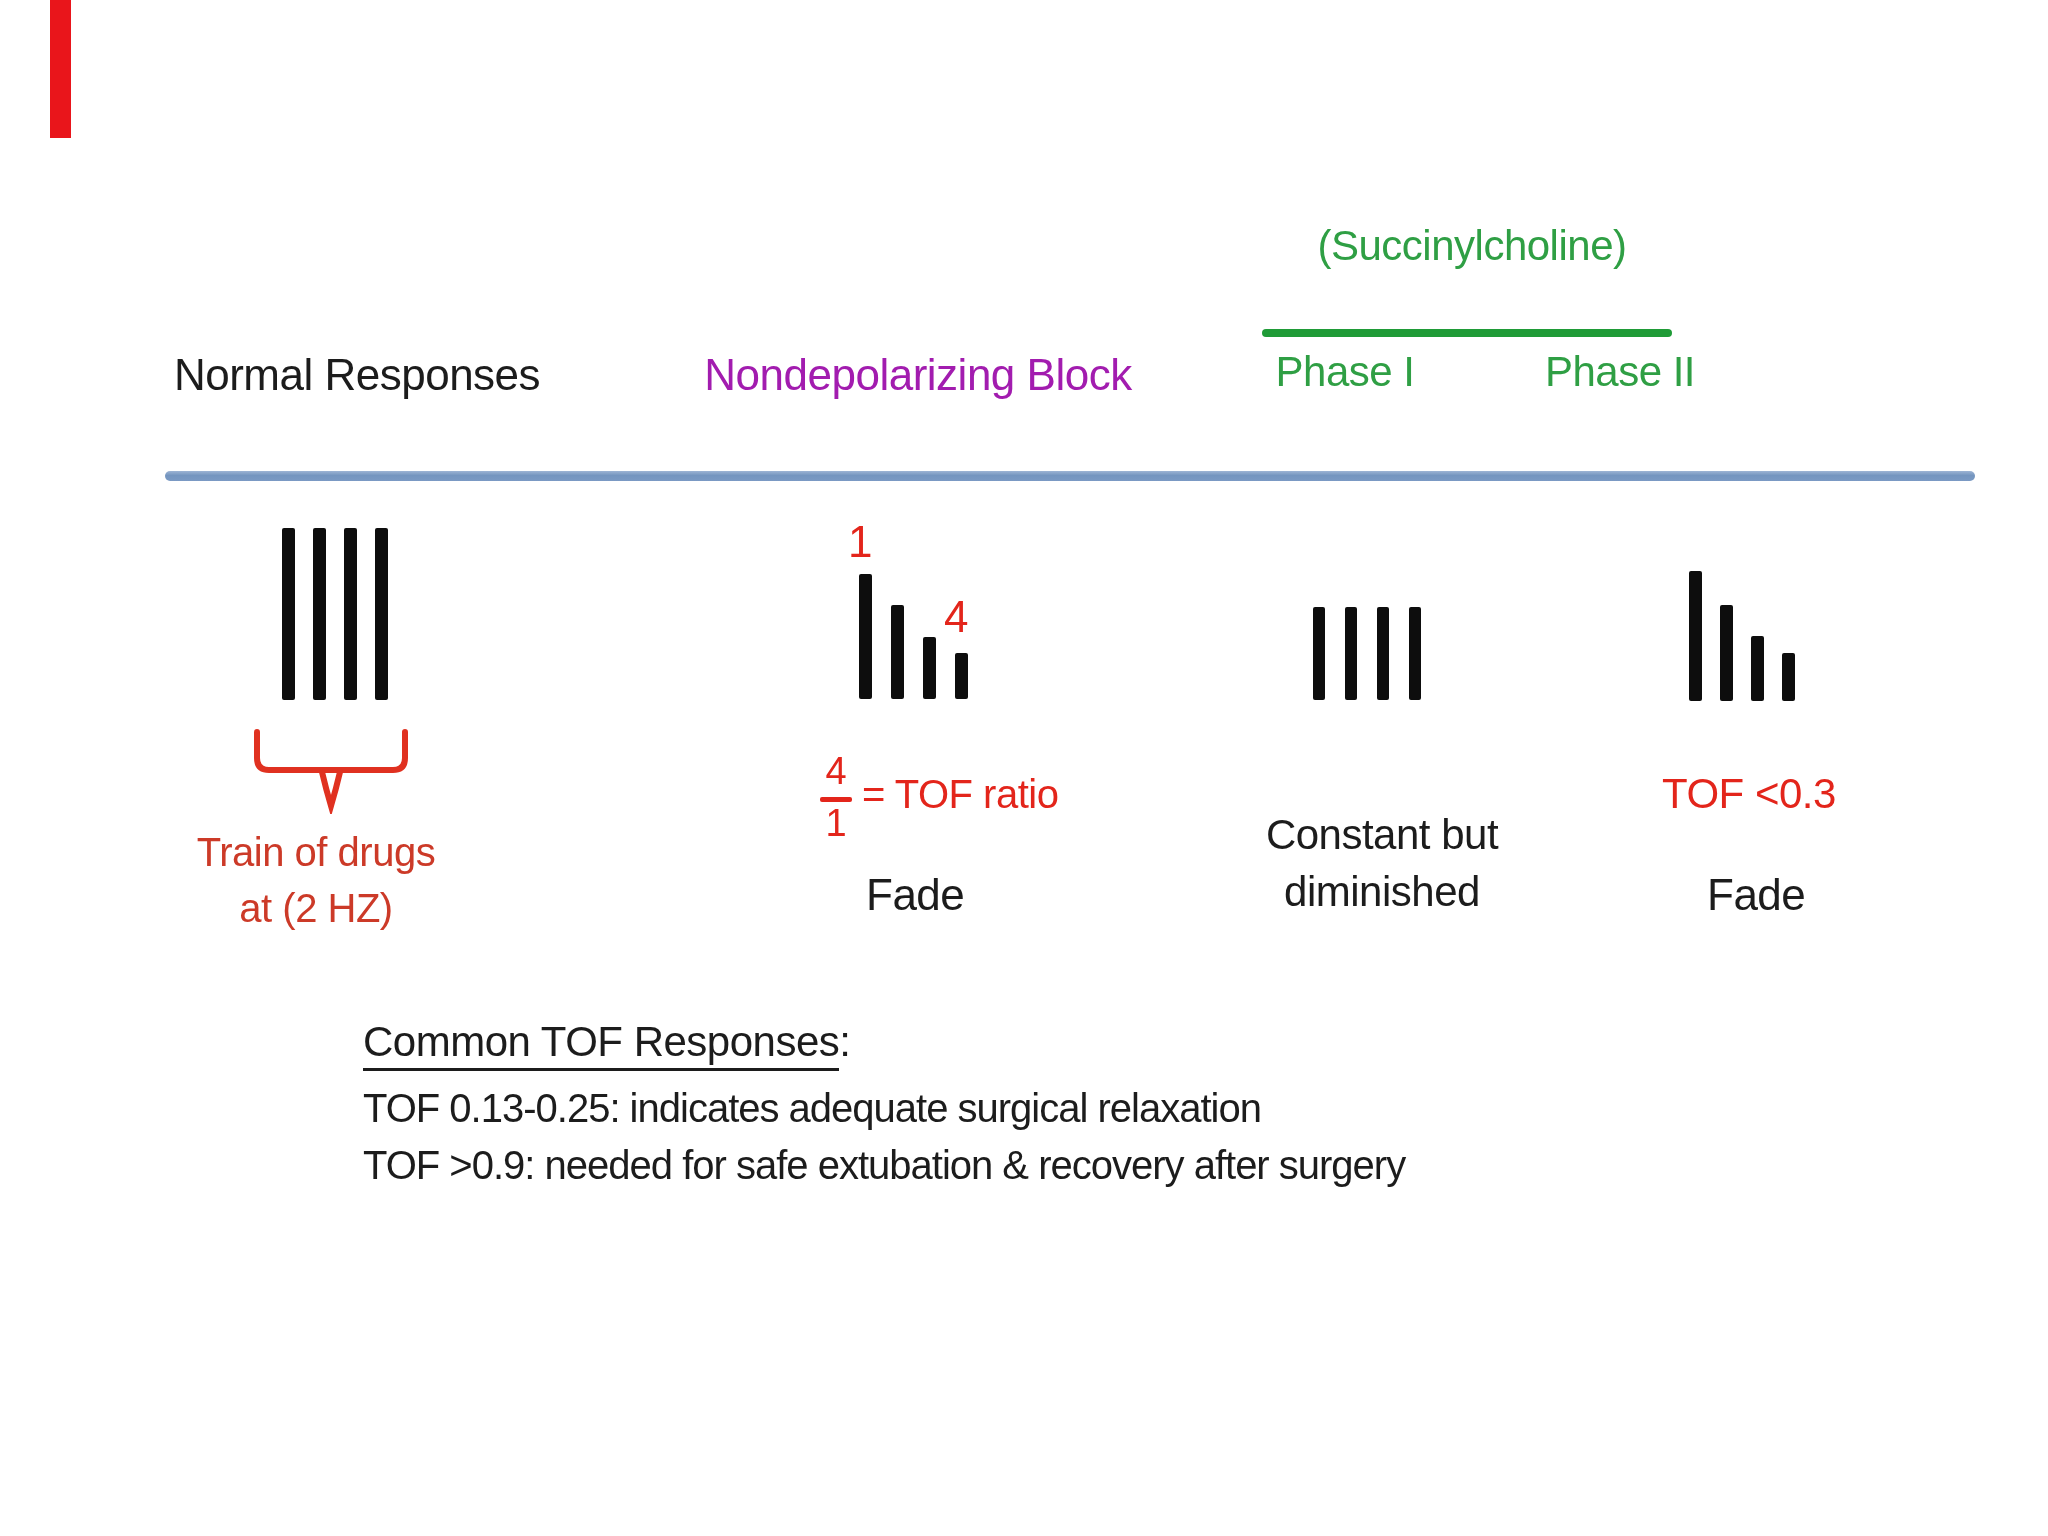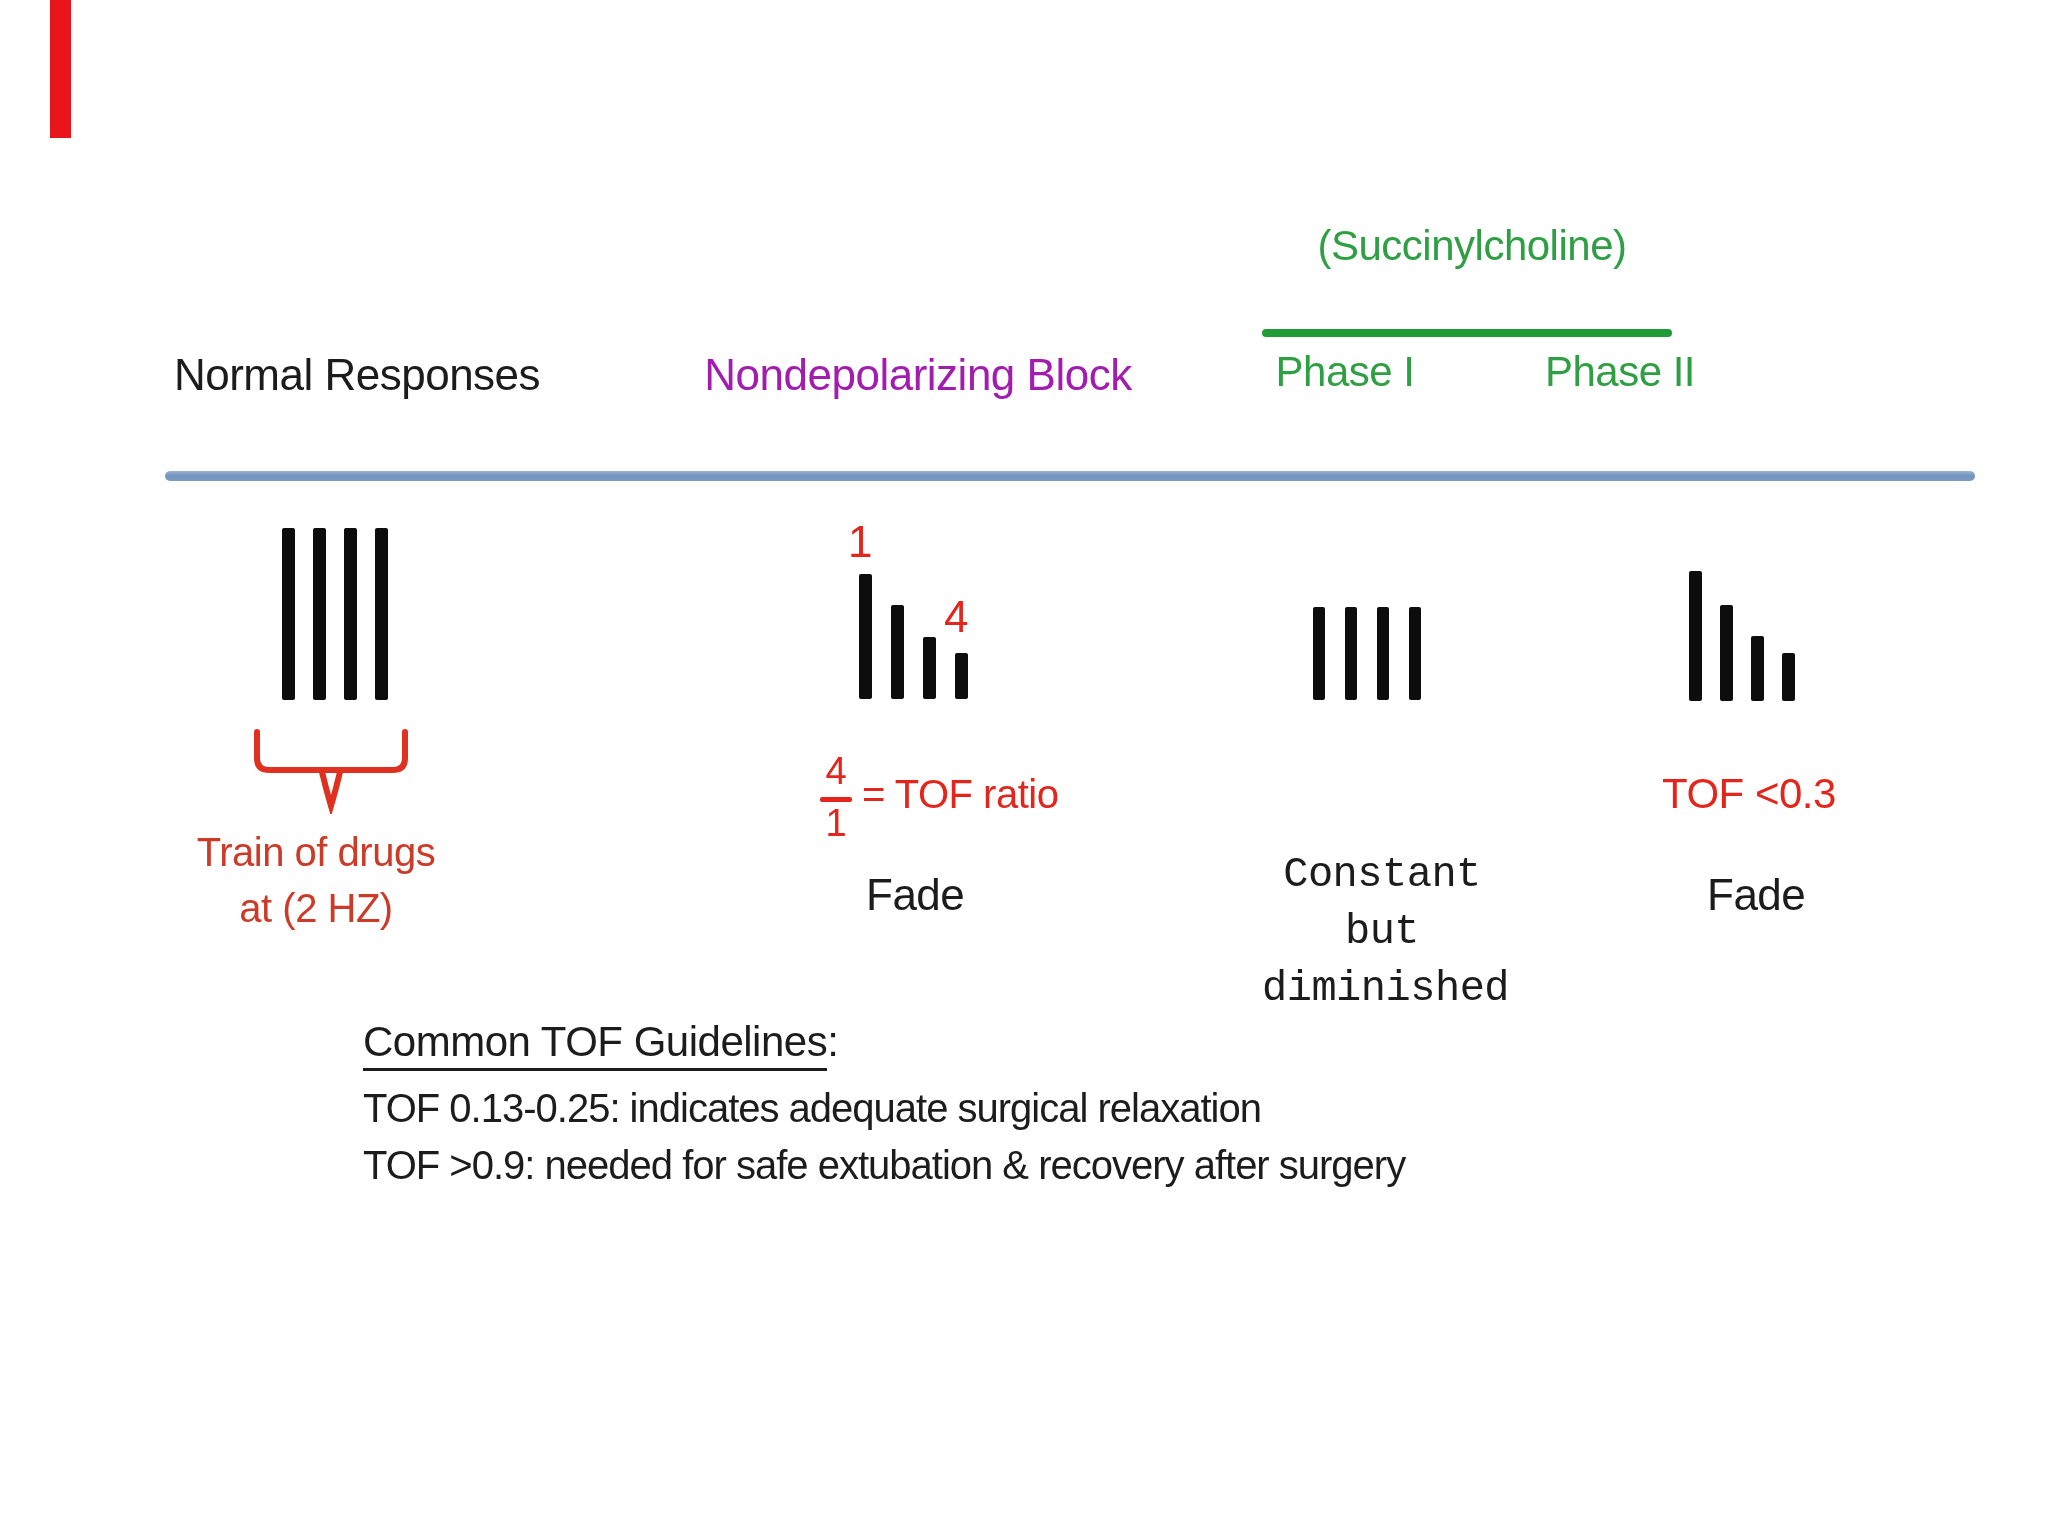--- a/index.html
+++ b/index.html
@@ -106,27 +106,27 @@
     <div>at (2 HZ)</div>
   </div>
 
   <div class="abs ctr red fracnum" style="left:820px;top:752px;width:32px;">4</div>
   <div class="abs fracbar" style="left:820px;top:797px;"></div>
   <div class="abs ctr red fracnum" style="left:820px;top:804px;width:32px;">1</div>
   <div class="abs red ratio-eq" style="left:862px;top:772px;text-align:right;">= TOF ratio</div>
 
   <div class="abs fade" style="left:866px;top:870px;">Fade</div>
 
-  <div class="abs ctr ann" style="left:1262px;top:847px;width:240px;font-family:Liberation Mono, monospace;">
+  <div class="abs ctr ann" style="left:1262px;top:806px;width:240px;">
     <div>Constant but</div>
     <div>diminished</div>
   </div>
 
   <div class="abs red phase" style="left:1662px;top:770px;">TOF &lt;0.3</div>
   <div class="abs fade" style="left:1707px;top:870px;">Fade</div>
 
   <div class="abs guide-h" style="left:363px;top:1018px;">
-    <span class="ul">Common TOF Guidelines</span><span>:</span>
+    <span class="ul">Common TOF Responses</span><span>:</span>
   </div>
   <div class="abs guide" style="left:363px;top:1086px;">TOF 0.13-0.25: indicates adequate surgical relaxation</div>
   <div class="abs guide" style="left:363px;top:1143px;">TOF &gt;0.9: needed for safe extubation &amp; recovery after surgery</div>
 
 </div>
 
 </body></html>

